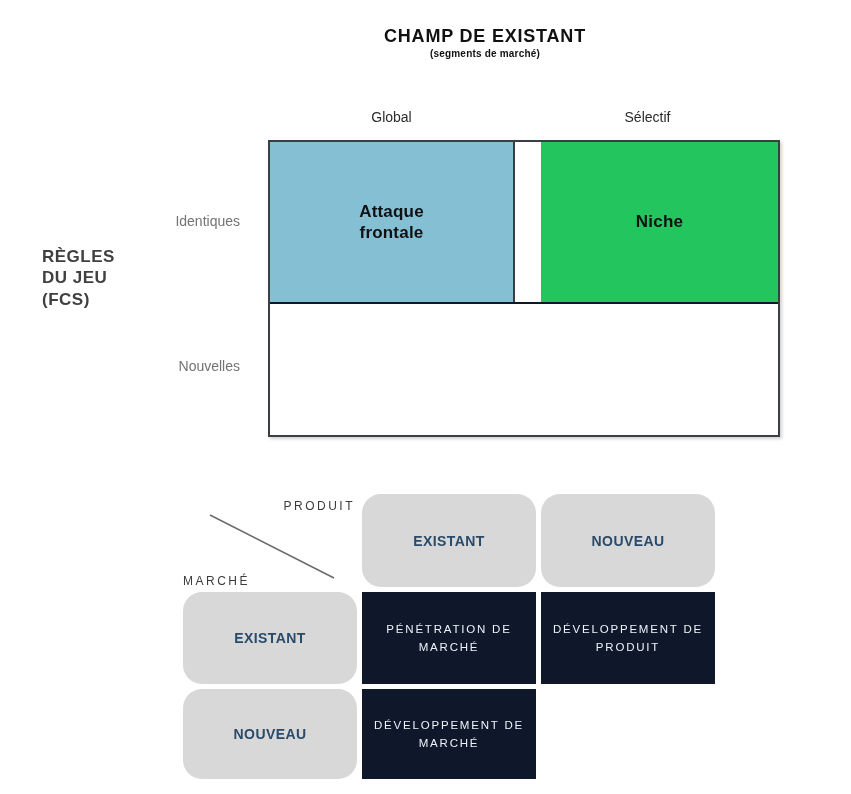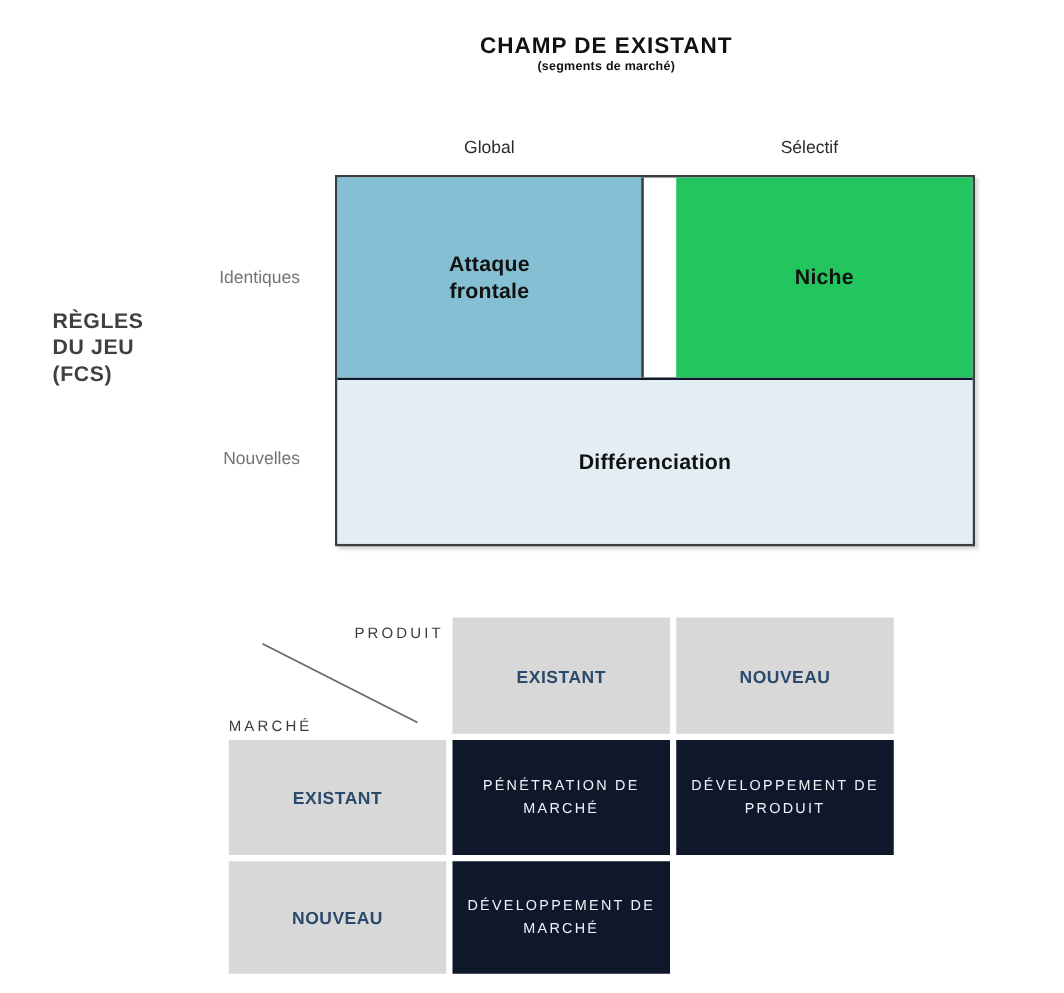--- a/index.html
+++ b/index.html
@@ -46,21 +46,21 @@
 
   
   .ansoff{
     position:absolute;left:183px;top:494px;
     display:grid;
     grid-template-columns:174px 174px 174px;
     grid-template-rows:93px 92px 90px;
     gap:5px;
   }
   .a-cell{display:flex;align-items:center;justify-content:center;text-align:center;}
-  .a-cell.gray{background:#d8d8d8;}
+  .a-cell.gray{background:#d8d8d8;border-radius:19px;}
   .a-cell.slate{background:#0f172a;}
   .a-cell.hdr{color:#2a4a6b;font-weight:bold;font-size:14px;letter-spacing:0.4px;}
   .a-cell.slate{color:#eef3f7;font-size:11.5px;letter-spacing:1.8px;line-height:1.6;}
 
   .corner-produit{
     position:absolute;left:183px;top:499px;width:172px;text-align:right;
     font-size:12px;letter-spacing:2.5px;color:#3c3c3c;
   }
   .corner-marche{
     position:absolute;left:183px;top:574px;
@@ -86,21 +86,20 @@
 (FCS)</div>
   <div class="row-label rl1">Identiques</div>
   <div class="row-label rl2">Nouvelles</div>
 
   <div class="matrix">
     <div class="m-row1">
       <div class="cell attaque preline">Attaque
 frontale</div>
       <div class="cell niche">Niche</div>
     </div>
-    <div class="cell diff">Différenciation</div>
   </div>
 
   <div class="corner-produit">PRODUIT</div>
   <div class="corner-marche">MARCHÉ</div>
   <svg class="diag" width="140" height="75">
     <line x1="5" y1="5" x2="129" y2="68" stroke="#6a6a6a" stroke-width="1.5"></line>
   </svg>
 
   <div class="ansoff">
     <div class="a-cell"></div>

